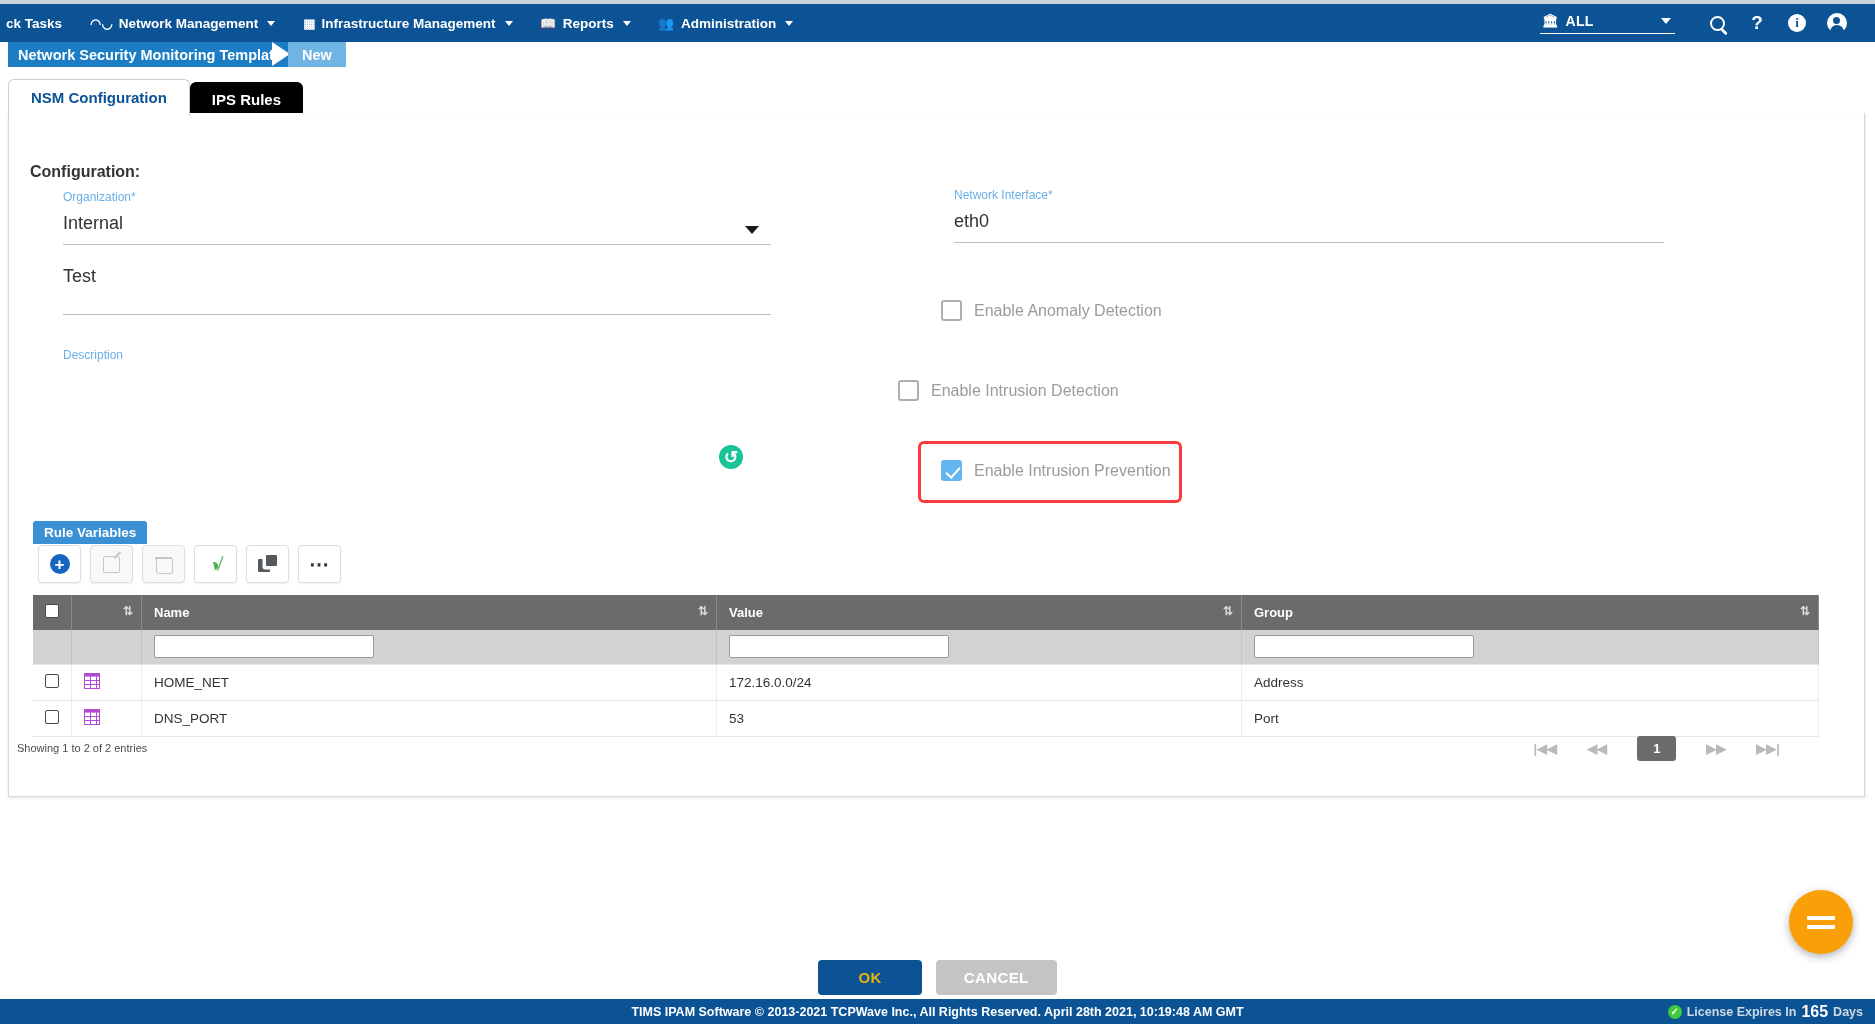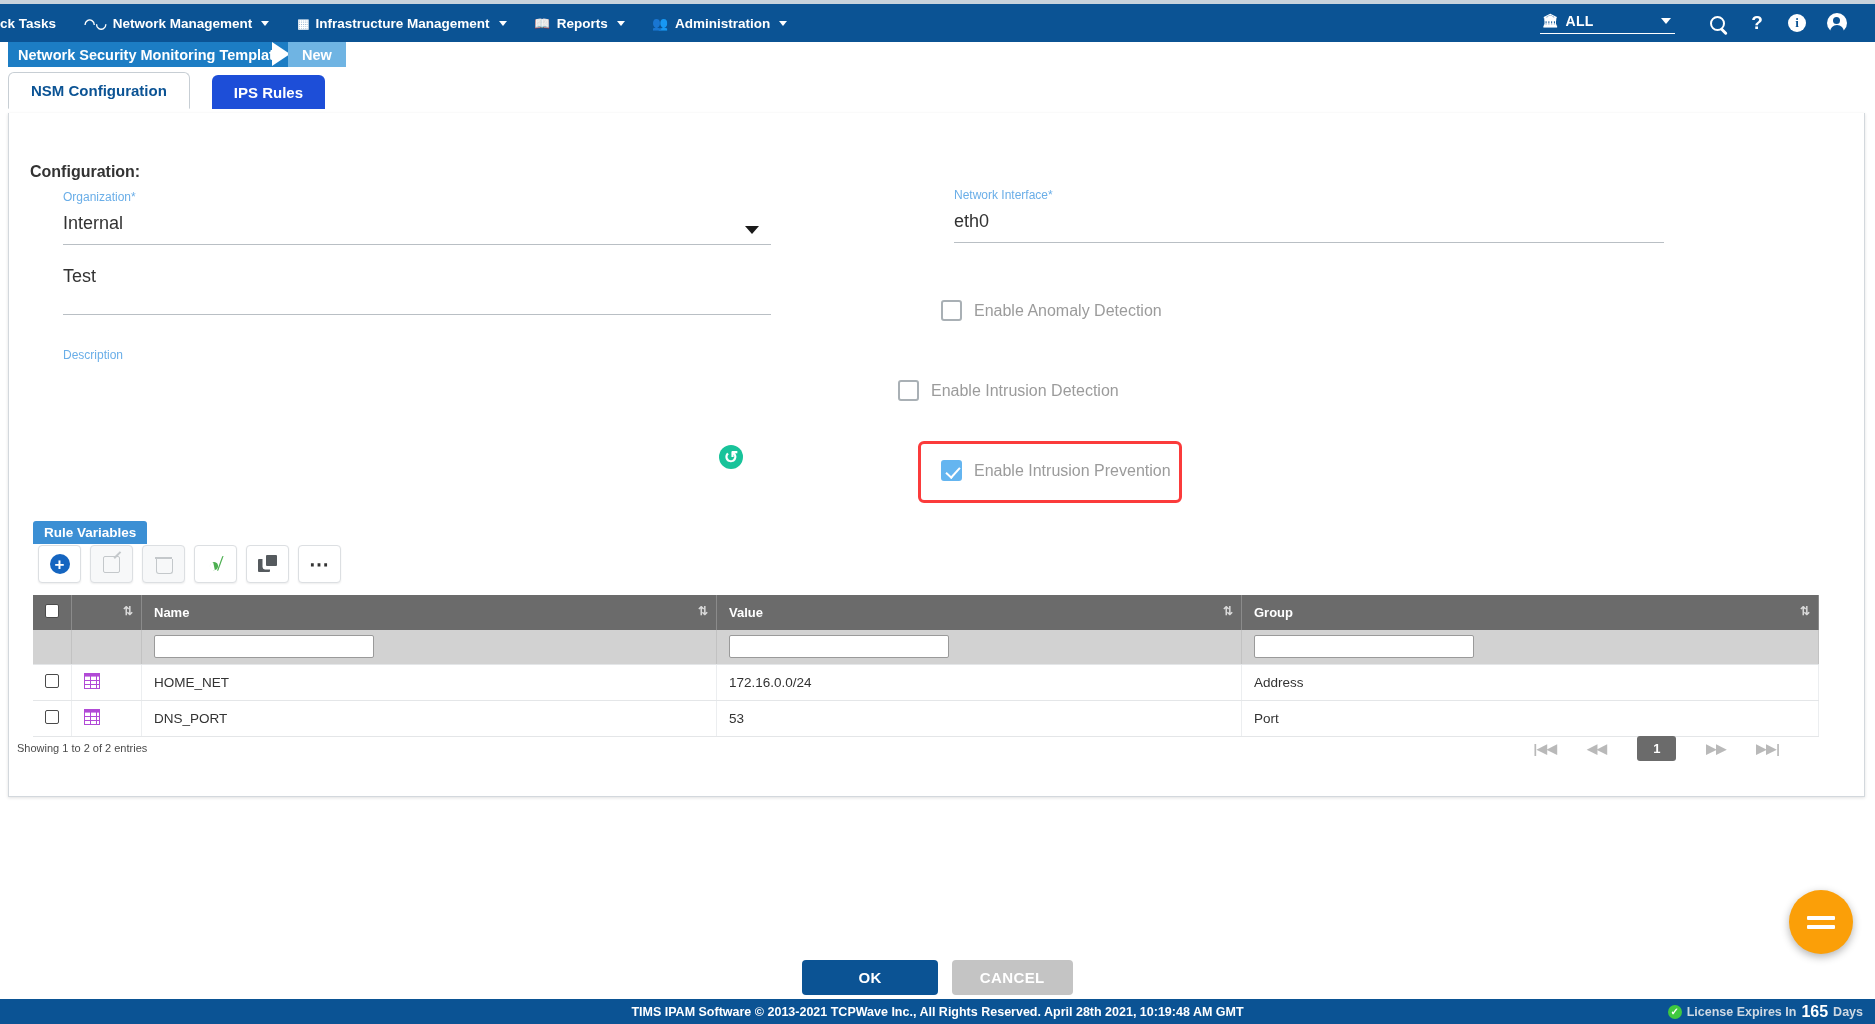--- a/index.html
+++ b/index.html
@@ -7,21 +7,21 @@
     width: 1875px; height: 1024px;
     font-family: "Liberation Sans", sans-serif;
     background: #ffffff;
     overflow: hidden;
   }
 
   
   .topnav {
     position: absolute; top: 4px; left: 0; width: 1875px; height: 38px;
     background: #0b5394; display: flex; align-items: center;
-    color: #ffffff; font-size: 13.5px; font-weight: bold;
+    color: #ffffff; font-size: 13.5px; font-weight: bold; padding-left: 6px;
   }
   .nav-strip-top {
     position: absolute; top:0; left:0; width:1875px; height:4px;
     background:#c9d3dc;
   }
   .nav-item {
     display: flex; align-items: center; gap: 6px;
     padding: 0 14px; height: 38px; white-space: nowrap;
     color: #ffffff;
   }
@@ -88,35 +88,35 @@
     border-left:18px solid #ffffff;
   }
   .crumb2 {
     position:absolute; left:288px; top:42px; height:25px; background:#6fb4e3;
     color:#ffffff; font-size:14.5px; font-weight:bold; display:flex; align-items:center;
     padding: 0 14px 0 14px;
   }
 
   
   .tabs-row {
-    position:absolute; top:72px; left:8px; width:1860px; height:37px;
+    position:absolute; top:79px; left:8px; width:1860px; height:37px;
     display:flex; align-items:flex-end;
   }
   .tab {
     height:37px; display:flex; align-items:center; justify-content:center;
     font-size:15px; font-weight:bold; padding:0 22px;
     border-radius:6px 6px 0 0;
   }
   .tab.active {
     background:#ffffff; color:#0b5394;
     border:1px solid #c7ced4; border-bottom:1px solid #ffffff;
     position:relative; z-index:3;
   }
   .tab.inactive {
-    background:#1d4ed8; color:#ffffff; margin-left:22px; height:34px;
+    background:#000000; color:#ffffff; height:34px;
   }
 
   
   .panel {
     position:absolute; top:113px; left:8px; width:1857px; height:684px;
     background:#ffffff; border:1px solid #d3d8dd; border-top:none;
     box-shadow: 0 1px 3px rgba(0,0,0,.12);
   }
   .section-title {
     position:absolute; left:30px; top:163px;
@@ -261,22 +261,22 @@
     box-shadow:0 3px 8px rgba(0,0,0,.3); flex-direction:column; gap:5px;
   }
   .fab span { display:block; width:28px;height:4px;background:#ffffff;border-radius:1px; }
 
   
   .actions {
     position:absolute; left:0; top:957px; width:1875px; height:40px;
     display:flex; align-items:center; justify-content:center; gap:14px;
   }
   .btn-ok {
-    background:#0b5394; color:#ffffff; font-size:15px; font-weight:bold;
-    padding:9px 56px; border-radius:4px; border:none; letter-spacing:.4px;
+    background:#0b5394; color:#eab308; font-size:15px; font-weight:bold;
+    padding:9px 40px; border-radius:4px; border:none; letter-spacing:.4px;
   }
   .btn-cancel {
     background:#c4c4c4; color:#ffffff; font-size:15px; font-weight:bold;
     padding:9px 28px; border-radius:4px; border:none; letter-spacing:.4px;
   }
   .grey-band {
     position:absolute; left:0; top:797px; width:1875px; height:202px; background:#f0f0f0;
     z-index:-1;
   }
 

